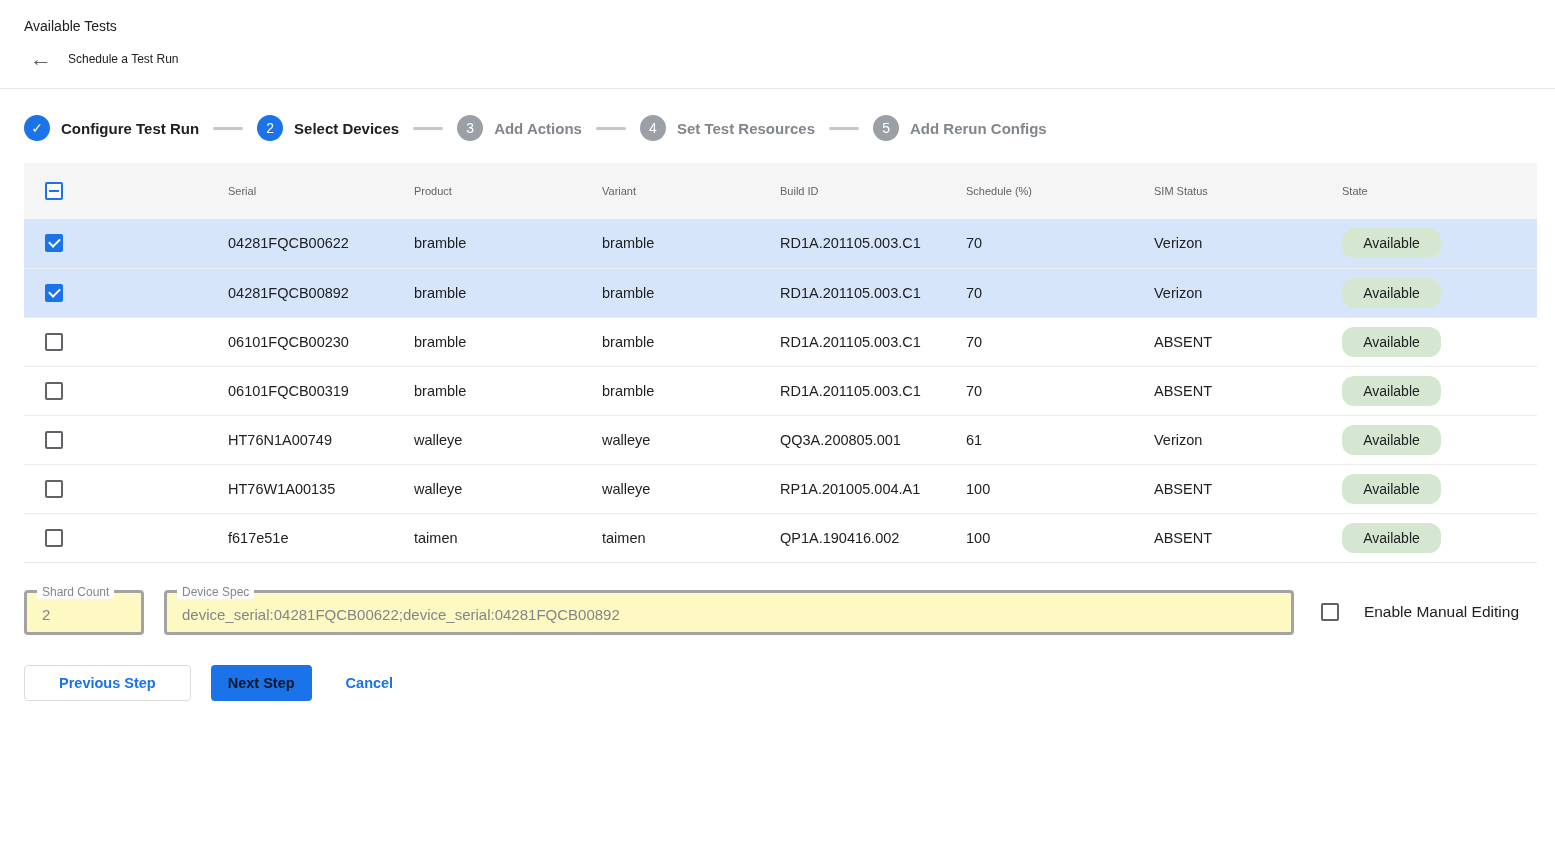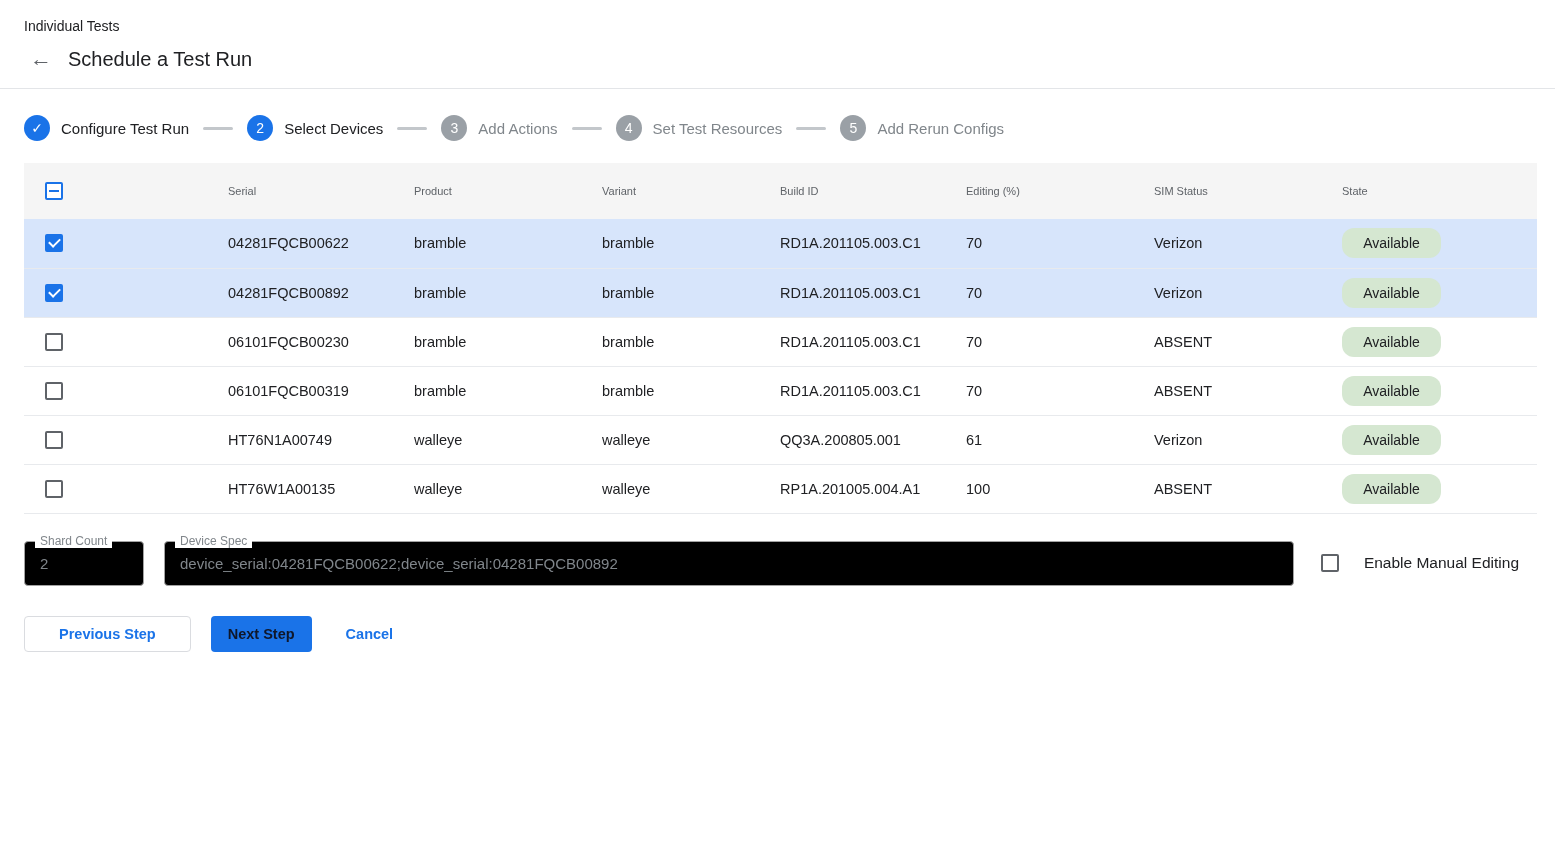--- a/index.html
+++ b/index.html
@@ -19,30 +19,30 @@
     width:1555px;height:842px;background:#fff;overflow:hidden;
     font-family:"Liberation Sans", sans-serif;color:var(--text);
   }
 
   
   .page-header{padding:16px 0 0 24px;border-bottom:1px solid var(--border);}
   .breadcrumb{font-size:14px;color:var(--text);line-height:20px;}
   .title-row{display:flex;align-items:center;gap:14px;padding:10px 0 16px 4px;}
   .back-btn{width:26px;height:26px;display:flex;align-items:center;justify-content:center;
     color:var(--text-muted);font-size:22px;cursor:pointer;border:none;background:none;padding:0;}
-  .page-title{font-size:20px;font-weight:400;margin:0;color:var(--text);}
+  .page-title{font-size:12px;font-weight:400;margin:0;color:var(--text);}
 
   
   .stepper{display:flex;align-items:center;padding:26px 0 18px 24px;}
   .step{display:flex;align-items:center;gap:11px;cursor:pointer;}
   .step-circle{width:26px;height:26px;border-radius:50%;display:flex;align-items:center;
     justify-content:center;color:#fff;font-size:14px;flex:0 0 auto;}
   .step.completed .step-circle,.step.active .step-circle{background:var(--accent);}
   .step.inactive .step-circle{background:var(--inactive-step);}
-  .step-label{font-size:15px;color:var(--text);white-space:nowrap;}
+  .step-label{font-size:15px;color:var(--text);white-space:nowrap;font-weight:bold;}
   .step.inactive .step-label{color:var(--text-faint);}
   .step-check{font-size:14px;line-height:1;}
   .connector{width:30px;height:3px;border-radius:2px;background:#c3c7cb;margin:0 14px;flex:0 0 auto;}
 
   
   .device-table{width:1513px;margin:4px 24px 0;border-collapse:collapse;table-layout:fixed;}
   .device-table col.c-check{width:204px;}
   .device-table col.c-serial{width:186px;}
   .device-table col.c-product{width:188px;}
   .device-table col.c-variant{width:178px;}
@@ -62,21 +62,21 @@
   .cb.checked::after{content:"";position:absolute;left:4px;top:0;width:5px;height:9px;
     border:solid #fff;border-width:0 2px 2px 0;transform:rotate(45deg);}
   .cb.indeterminate{border-color:var(--accent);background:#fff;}
   .cb.indeterminate::after{content:"";position:absolute;left:2px;right:2px;top:6px;height:2px;background:var(--accent);}
 
   .state-badge{display:inline-block;width:99px;text-align:center;padding:7px 0;border-radius:12px;
     background:var(--badge-bg);color:var(--badge-text);font-size:14px;}
 
   
   .form-row{display:flex;align-items:center;margin:27px 24px 0;}
-  .field{position:relative;height:45px;border:1px solid #a3a3a3;border-radius:4px;background:#000000;}
+  .field{position:relative;height:45px;border:3px solid #a3a3a3;border-radius:4px;background:#fef9c3;}
   .field-label{position:absolute;top:-8px;left:10px;background:#fff;padding:0 5px;
     font-size:12px;color:var(--text-faint);}
   .field-value{font-size:15px;color:var(--text-faint);line-height:43px;padding:0 15px;
     white-space:nowrap;overflow:hidden;}
   .field.shard{width:120px;}
   .field.spec{flex:1;margin-left:20px;}
   .manual-edit{display:flex;align-items:center;gap:25px;margin-left:27px;padding-right:12px;cursor:pointer;}
   .manual-edit-label{font-size:15.5px;color:var(--text);white-space:nowrap;}
 
   
@@ -84,21 +84,21 @@
   .btn{height:36px;border-radius:4px;font-size:14.5px;font-weight:700;cursor:pointer;
     font-family:"Liberation Sans", sans-serif;}
   .btn-outlined{background:#fff;border:1px solid #dadce0;color:var(--accent);padding:0 34px;}
   .btn-filled{background:var(--accent);border:none;color:#0f172a;padding:0 17px;margin-left:20px;}
   .btn-text{background:none;border:none;color:var(--accent);padding:0 14px;margin-left:20px;}
 </style>
 </head>
 <body>
 
 <div class="page-header">
-  <div class="breadcrumb">Individual Tests</div>
+  <div class="breadcrumb">Available Tests</div>
   <div class="title-row">
     <button class="back-btn">
       <span>←</span>
     </button>
     <h1 class="page-title">Schedule a Test Run</h1>
   </div>
 </div>
 
 <div class="stepper">
   <div class="step completed">
@@ -140,21 +140,21 @@
       <col class="c-sim">
       <col>
   </colgroup>
   <thead>
     <tr>
       <th class="cb-cell"><span class="cb indeterminate"></span></th>
       <th>Serial</th>
       <th>Product</th>
       <th>Variant</th>
       <th>Build ID</th>
-      <th>Editing (%)</th>
+      <th>Schedule (%)</th>
       <th>SIM Status</th>
       <th>State</th>
     </tr>
   </thead>
   <tbody>
       <tr class="selected">
     <td class="cb-cell"><span class="cb checked"></span></td>
     <td>04281FQCB00622</td>
     <td>bramble</td>
     <td>bramble</td>
@@ -206,20 +206,30 @@
       <tr>
     <td class="cb-cell"><span class="cb"></span></td>
     <td>HT76W1A00135</td>
     <td>walleye</td>
     <td>walleye</td>
     <td>RP1A.201005.004.A1</td>
     <td>100</td>
     <td>ABSENT</td>
     <td><span class="state-badge">Available</span></td>
   </tr>
+      <tr>
+    <td class="cb-cell"><span class="cb"></span></td>
+    <td>f617e51e</td>
+    <td>taimen</td>
+    <td>taimen</td>
+    <td>QP1A.190416.002</td>
+    <td>100</td>
+    <td>ABSENT</td>
+    <td><span class="state-badge">Available</span></td>
+  </tr>
     </tbody>
 </table>
 
 <div class="form-row">
   <div class="field shard">
     <span class="field-label">Shard Count</span>
     <div class="field-value">2</div>
   </div>
   <div class="field spec">
     <span class="field-label">Device Spec</span>

